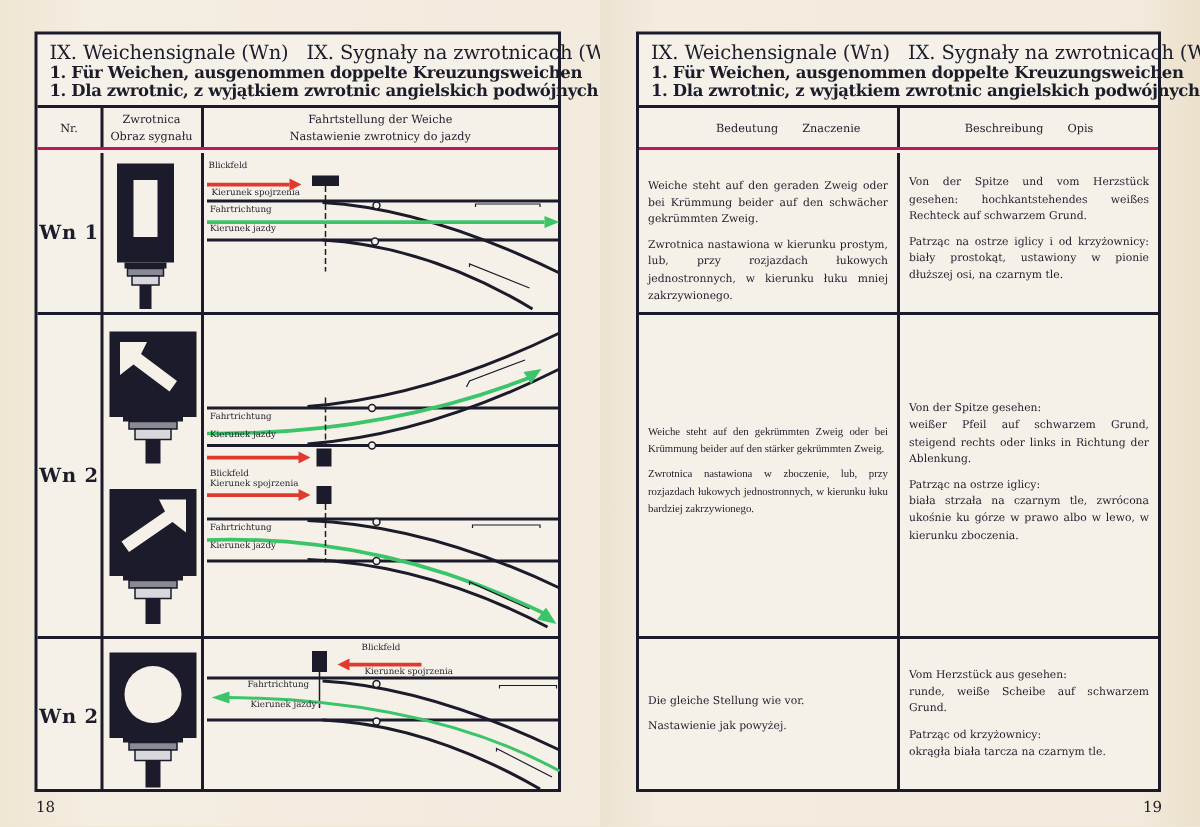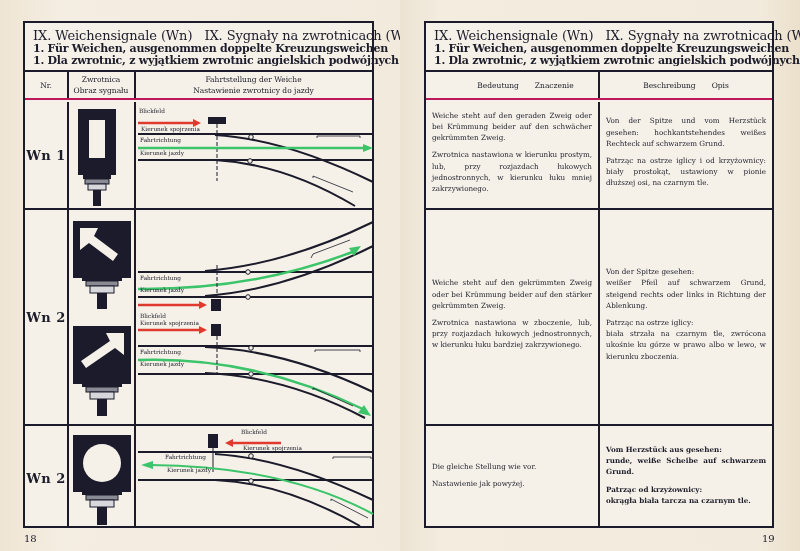--- a/index.html
+++ b/index.html
@@ -228,47 +228,47 @@
       <div style="left:174px;right:0;flex-direction:row;">
         <span style="margin-right:16px;">Beschreibung</span>
         <span>Opis</span>
       </div>
     </div>
 
     <div style="position:absolute;left:0;right:0;top:79px;bottom:0;">
       <div class="vline" style="left:172px;"></div>
 
       <div class="row" style="top:0;height:108px;">
-        <div class="txtcell" style="left:0;width:172px;">
+        <div class="txtcell" style="left:0;width:172px;justify-content:flex-end;">
           <p>Weiche steht auf den geraden Zweig oder bei Krümmung beider auf den schwächer gekrümmten Zweig.</p>
           <p>Zwrotnica nastawiona w kierunku prostym, lub, przy rozjazdach łukowych jednostronnych, w kierunku łuku mniej zakrzywionego.</p>
         </div>
         <div class="txtcell" style="left:174px;right:0;">
           <p>Von der Spitze und vom Herzstück gesehen: hochkantstehendes weißes Rechteck auf schwarzem Grund.</p>
           <p>Patrząc na ostrze iglicy i od krzyżownicy: biały prostokąt, ustawiony w pionie dłuższej osi, na czarnym tle.</p>
         </div>
       </div>
 
       <div class="row" style="top:108px;height:216px;">
-        <div class="txtcell" style="left:0;width:172px;">
+        <div class="txtcell" style="left:0;width:172px;font-family:Liberation Serif, serif;">
           <p>Weiche steht auf den gekrümmten Zweig oder bei Krümmung beider auf den stärker gekrümmten Zweig.</p>
           <p>Zwrotnica nastawiona w zboczenie, lub, przy rozjazdach łukowych jednostronnych, w kierunku łuku bardziej zakrzywionego.</p>
         </div>
         <div class="txtcell" style="left:174px;right:0;">
           <p><span style="display:block;">Von der Spitze gesehen:</span><span>weißer Pfeil auf schwarzem Grund, steigend rechts oder links in Richtung der Ablenkung.</span></p>
           <p><span style="display:block;">Patrząc na ostrze iglicy:</span><span>biała strzała na czarnym tle, zwrócona ukośnie ku górze w prawo albo w lewo, w kierunku zboczenia.</span></p>
         </div>
       </div>
 
       <div class="row last" style="top:324px;height:104px;">
         <div class="txtcell" style="left:0;width:196px;">
           <p>Die gleiche Stellung wie vor.</p>
           <p>Nastawienie jak powyżej.</p>
         </div>
-        <div class="txtcell" style="left:174px;right:0;font-weight:bold;">
+        <div class="txtcell" style="left:174px;right:0;">
           <p><span style="display:block;">Vom Herzstück aus gesehen:</span><span>runde, weiße Scheibe auf schwarzem Grund.</span></p>
           <p><span style="display:block;">Patrząc od krzyżownicy:</span><span>okrągła biała tarcza na czarnym tle.</span></p>
         </div>
       </div>
     </div>
   </div>
   <div class="pagenum" style="left:362px;">19</div>
 </div>
 
 </body></html>

